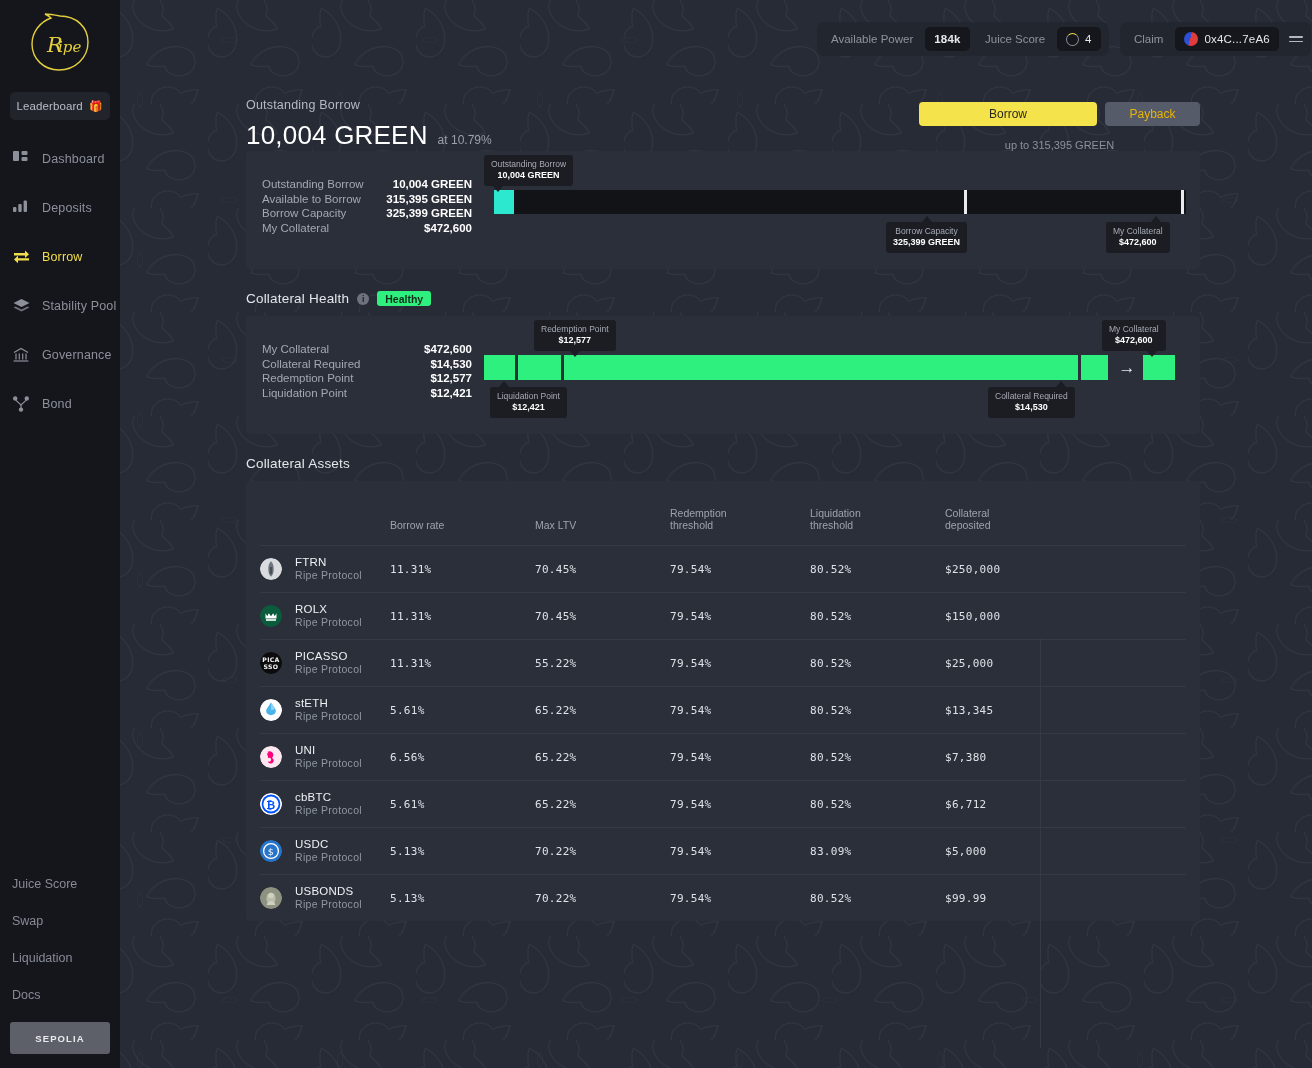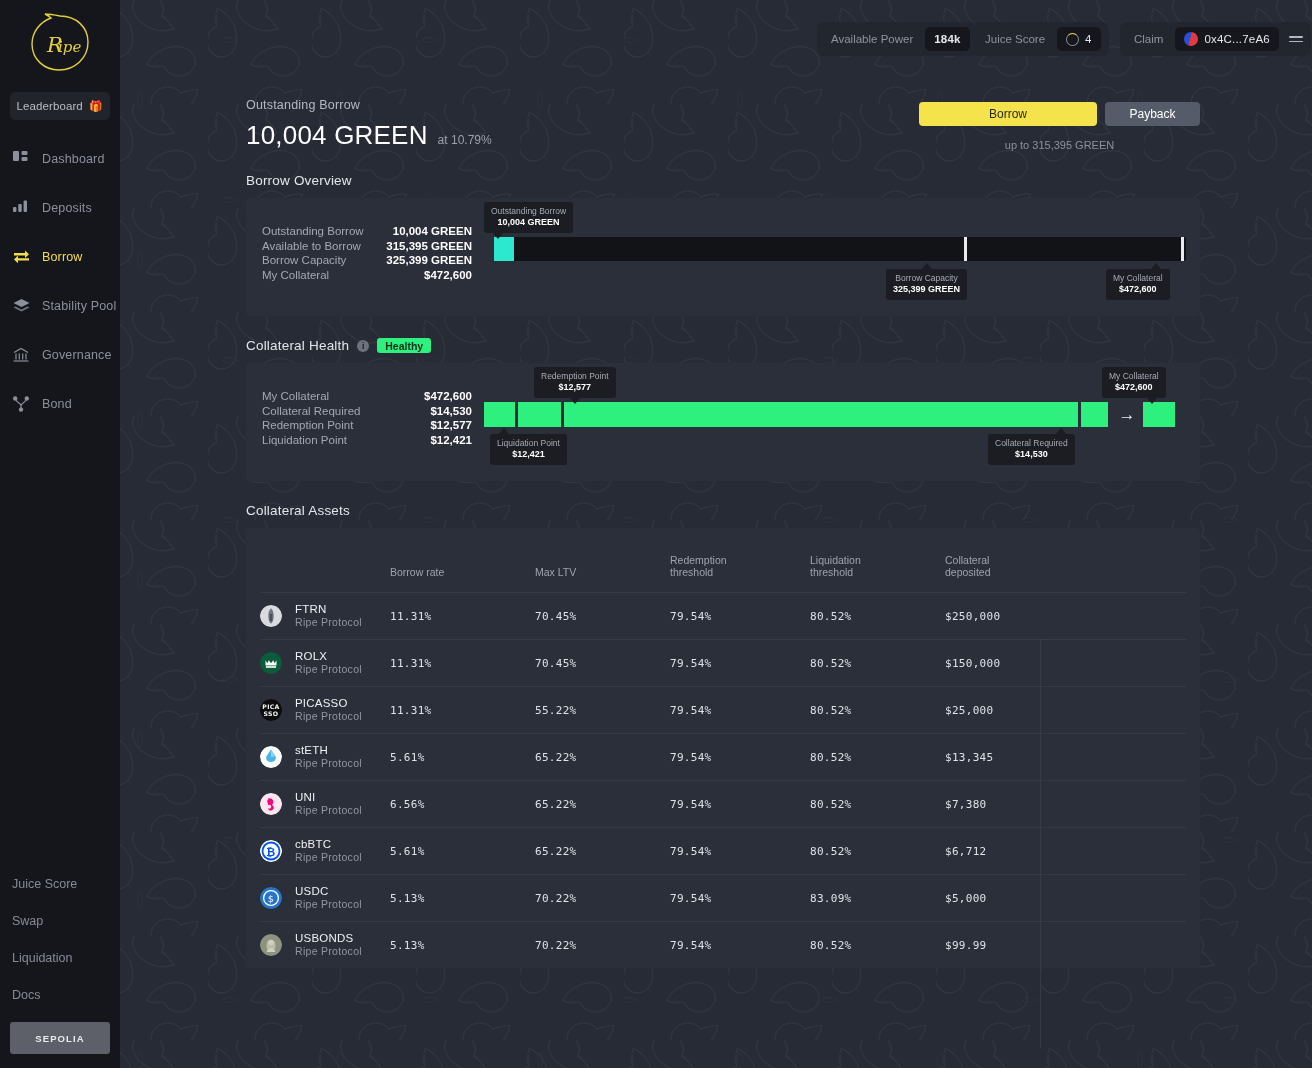--- a/index.html
+++ b/index.html
@@ -95,21 +95,21 @@
   #hero-amount { font-size: 26px; color: #fff; letter-spacing: .2px; }
   #hero-rate { font-size: 12px; color: #9ba0ab; text-align: center; }
   #hero-actions { position: absolute; right: 112px; top: 24px; text-align: center; }
   .hero-btn-row { display: flex; gap: 8px; }
   #borrow-btn {
     width: 178px; height: 24px; border-radius: 4px; background: #f5e košul;
     background: #f5e34b; color: #2a2a1a; font-size: 12px;
     display: flex; align-items: center; justify-content: center; cursor: pointer; border: none;
   }
   #payback-btn {
-    width: 95px; height: 24px; border-radius: 4px; background: #555b68; color: #ffffff;
+    width: 95px; height: 24px; border-radius: 4px; background: #555b68; color: #eab308;
     font-size: 12px; display: flex; align-items: center; justify-content: center; cursor: pointer; border: none;
   }
   #hero-sub { margin-top: 13px; font-size: 11px; color: #8c919c; width: 281px; }
 
   .section { margin: 0 112px 0 126px; }
   .section-head { display: flex; align-items: center; gap: 8px; padding: 22px 0 10px 0; }
   .section-title { font-size: 13.5px; color: #e3e6ea; letter-spacing: .2px; }
   .info-dot {
     width: 12px; height: 12px; border-radius: 50%; background: #6d727d;
     color: #22252c; font-size: 9px; font-weight: bold;
@@ -350,23 +350,20 @@
     <div id="hero-actions">
       <div class="hero-btn-row">
         <button id="borrow-btn">Borrow</button>
         <button id="payback-btn">Payback</button>
       </div>
       <div id="hero-sub">up to 315,395 GREEN</div>
     </div>
   </section>
 
   <section class="section">
-    <div class="section-head">
-      <span class="section-title">Borrow Overview</span>
-    </div>
     <div class="card" style="height:118px">
       <div class="card-inner">
         <div class="stats">
           <div class="stat-row">
             <span class="stat-label">Outstanding Borrow</span>
             <span class="stat-value">10,004 GREEN</span>
           </div>
           <div class="stat-row">
             <span class="stat-label">Available to Borrow</span>
             <span class="stat-value">315,395 GREEN</span>

